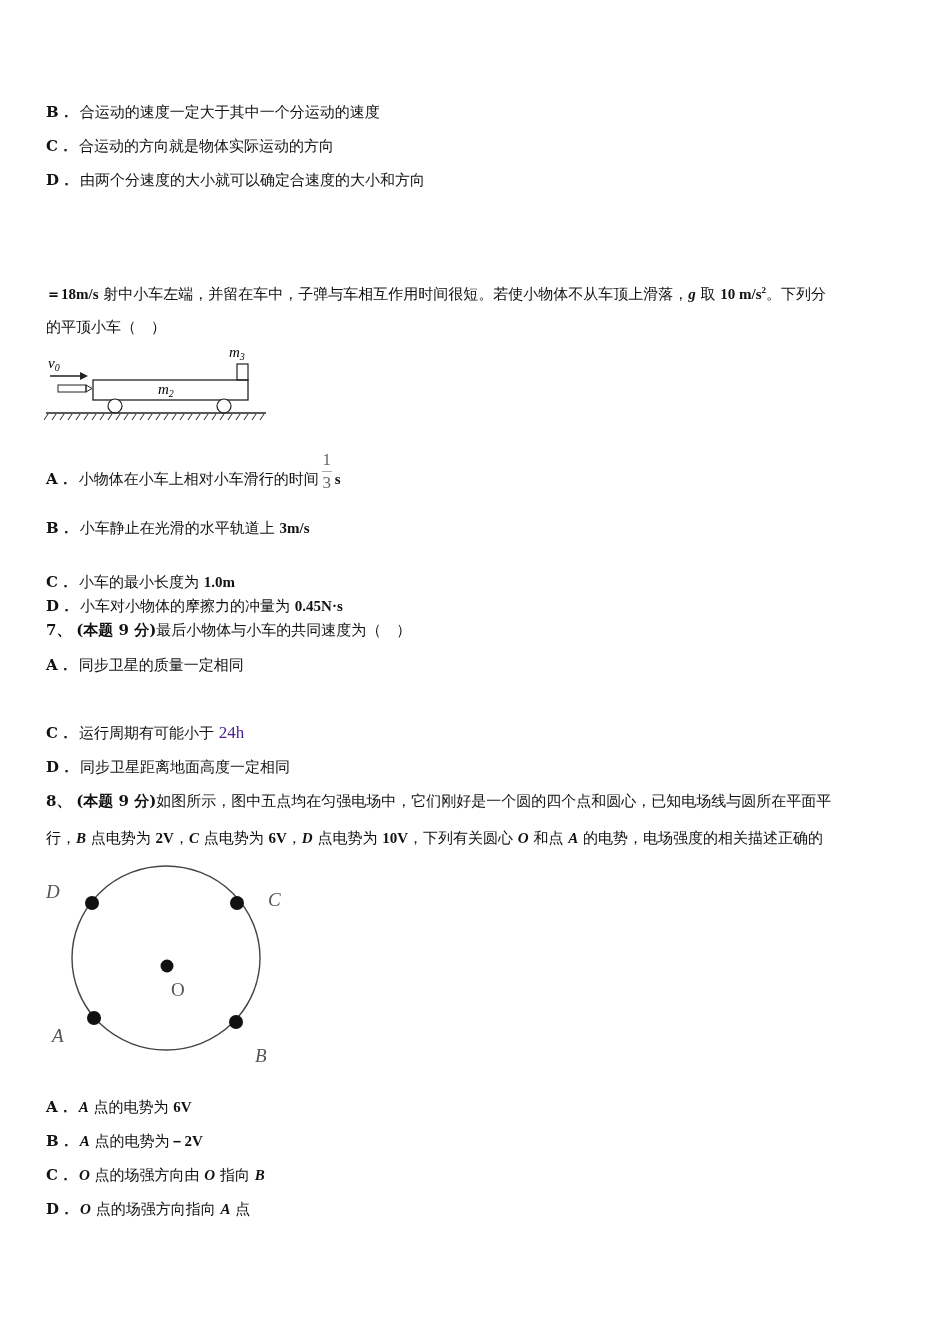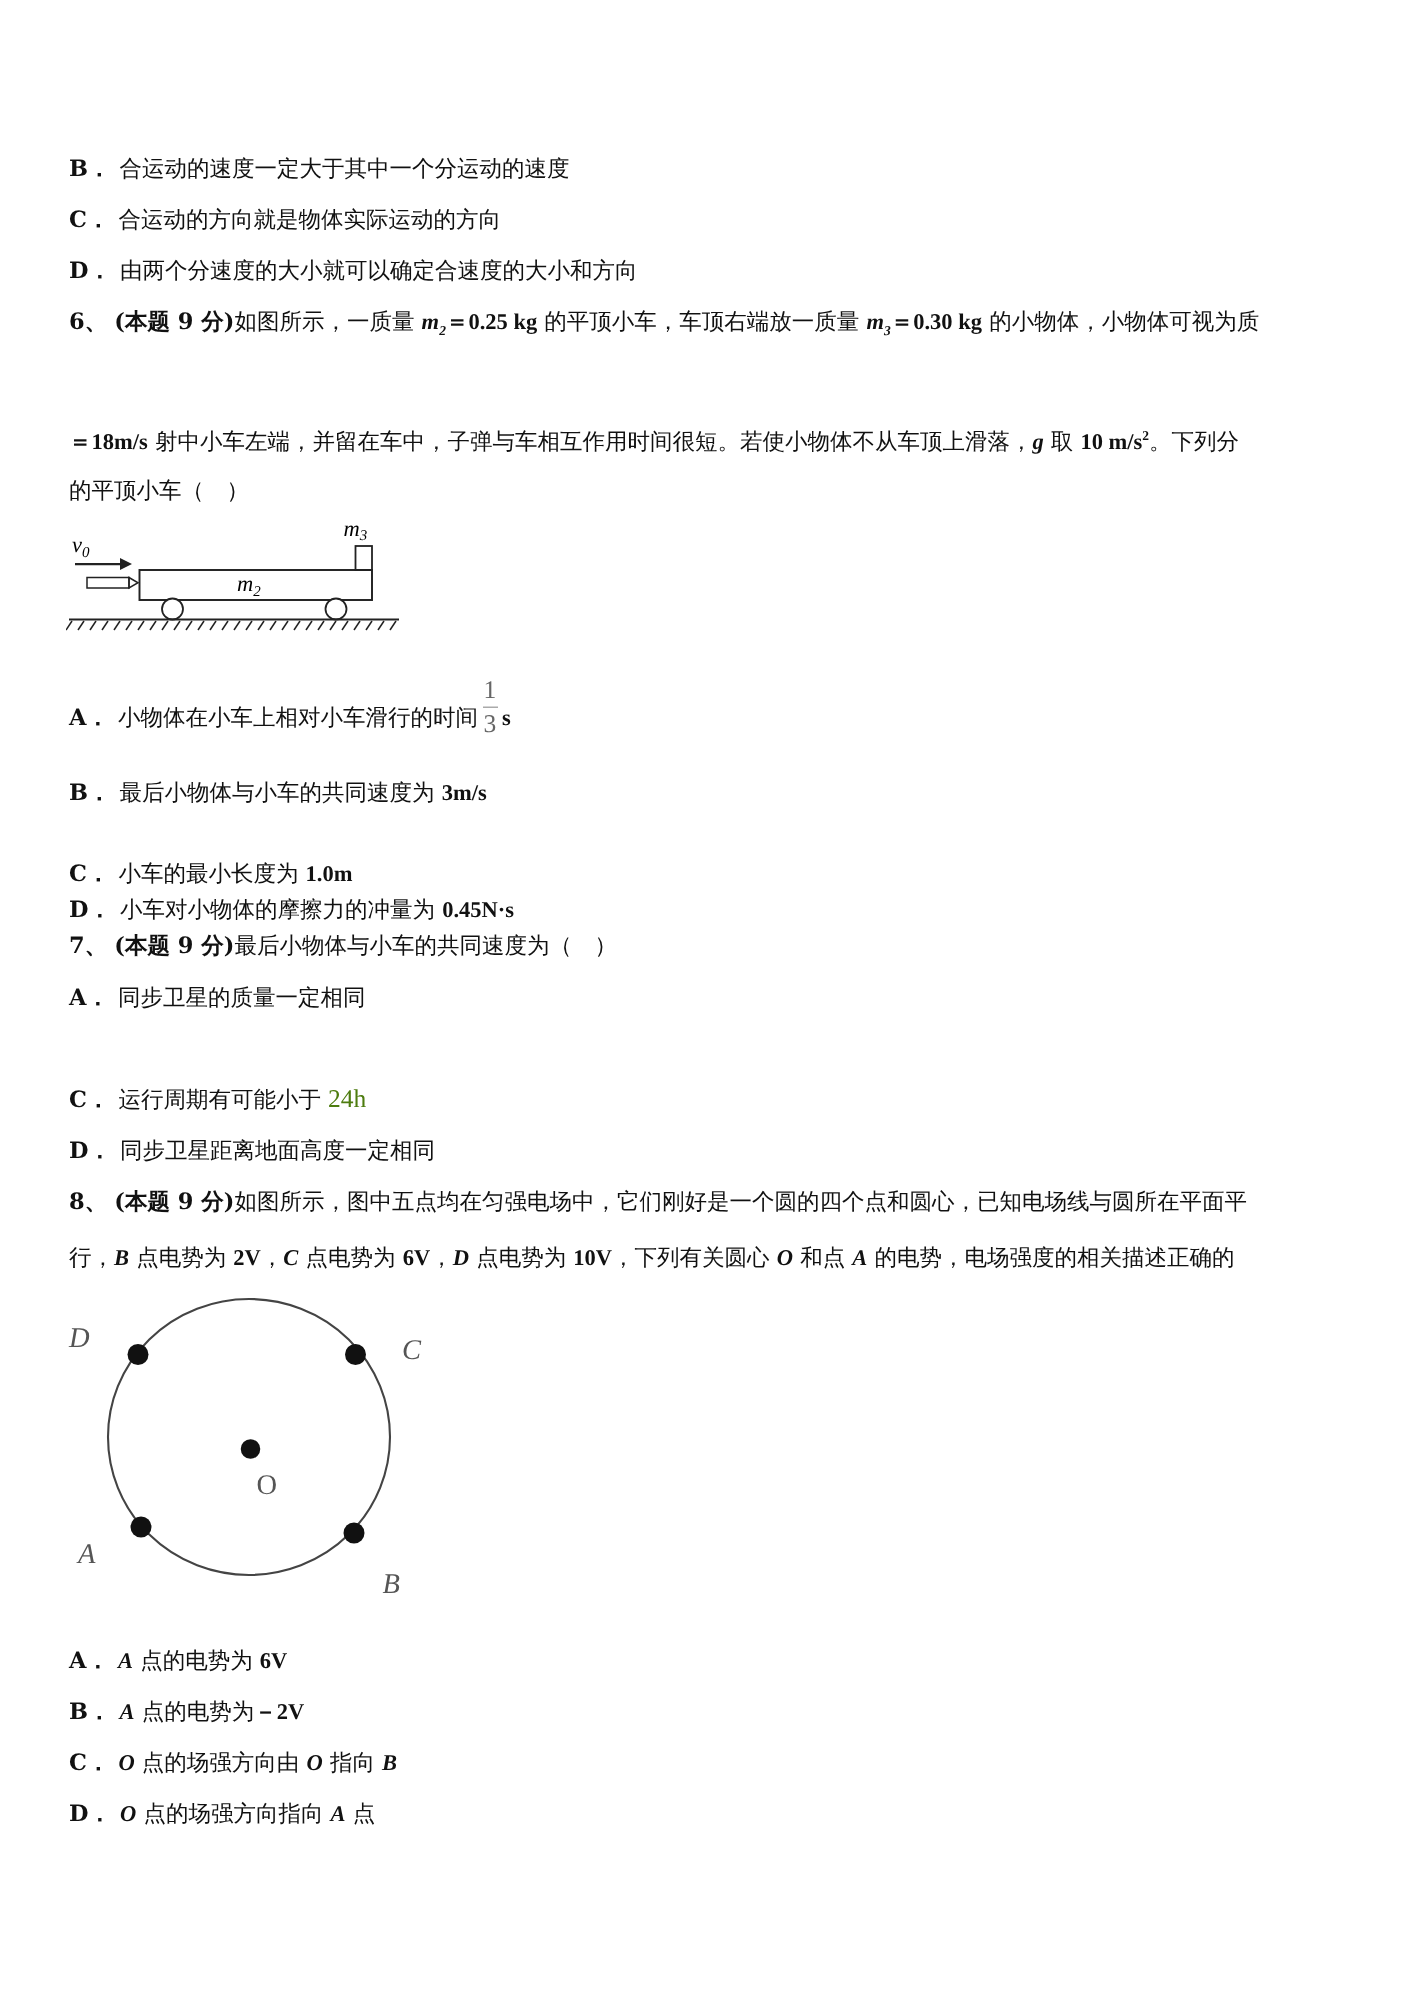--- a/index.html
+++ b/index.html
@@ -4,21 +4,21 @@
 <style>
   html, body { margin: 0; padding: 0; background: #ffffff; }
   body { width: 950px; height: 1344px; position: relative; overflow: hidden;
          font-family: "DejaVu Serif", "Liberation Serif", serif; color: #111; }
   .page { position: absolute; left: 0; top: 0; width: 950px; height: 1340px; }
   .line { position: absolute; left: 46px; font-size: 15px; line-height: 20px; white-space: nowrap; }
   .b { font-weight: bold; }
   .lbl { font-weight: bold; margin-right: 6px; }
   .num { font-family: "Liberation Serif", serif; font-weight: bold; }
   .it { font-style: italic; font-family: "Liberation Serif", serif; font-weight: bold; }
-  .grey { color: #4d7c0f; font-family: "Liberation Serif", serif; font-weight: normal; font-size: 17px; }
+  .grey { color: #4c1d95; font-family: "Liberation Serif", serif; font-weight: normal; font-size: 17px; }
   sub, sup { font-size: 9px; }
   .frac { display: inline-block; vertical-align: middle; text-align: center;
           font-family: "Liberation Serif", serif; color: #666; font-size: 17px; line-height: 18px; margin: 0 3px; position: relative; top: -8px; }
   .frac span { display: block; }
   .frac .bar { border-top: 1px solid #aaa; width: 10px; margin: 2px auto; height: 0; }
   svg text { font-family: "Liberation Serif", serif; font-style: italic; }
 </style>
 </head>
 <body>
 
@@ -27,24 +27,20 @@
   <div class="line" style="top:102px">
     <span class="lbl">B．</span><span>合运动的速度一定大于其中一个分运动的速度</span>
   </div>
   <div class="line" style="top:136px">
     <span class="lbl">C．</span><span>合运动的方向就是物体实际运动的方向</span>
   </div>
   <div class="line" style="top:170px">
     <span class="lbl">D．</span><span>由两个分速度的大小就可以确定合速度的大小和方向</span>
   </div>
 
-  <div class="line" style="top:204px">
-    <span class="b">6、</span>
-    <span class="b">(本题 9 分)</span><span>如图所示，一质量 </span><span class="it"><span>m</span><sub>2</sub></span><span class="num">＝0.25 kg</span><span> 的平顶小车，车顶右端放一质量 </span><span class="it"><span>m</span><sub>3</sub></span><span class="num">＝0.30 kg</span><span> 的小物体，小物体可视为质</span>
-  </div>
   <div class="line" style="top:280px">
     <span class="num">＝18m/s</span><span> 射中小车左端，并留在车中，子弹与车相互作用时间很短。若使小物体不从车顶上滑落，</span><span class="it">g</span><span> 取 </span><span class="num"><span>10 m/s</span><sup>2</sup></span><span>。下列分</span>
   </div>
   <div class="line" style="top:317px">的平顶小车（　）</div>
 
   <svg style="position:absolute;left:44px;top:342px" width="222" height="82" viewBox="0 0 222 82">
     <text x="4" y="26" font-size="15"><tspan>v</tspan><tspan font-size="10" dy="3">0</tspan></text>
     <line x1="6" y1="34" x2="36" y2="34" stroke="#222" stroke-width="1.5"></line>
     <polygon points="36,30 44,34 36,38" fill="#222"></polygon>
     <rect x="14" y="43" width="28" height="7" fill="none" stroke="#222" stroke-width="1"></rect>
@@ -85,21 +81,21 @@
         <line x1="204" y1="72" x2="200" y2="78"></line>
         <line x1="212" y1="72" x2="208" y2="78"></line>
         <line x1="220" y1="72" x2="216" y2="78"></line>
     </g>
   </svg>
 
   <div class="line" style="top:459px">
     <span class="lbl">A．</span><span>小物体在小车上相对小车滑行的时间</span><span class="frac"><span>1</span><span class="bar"></span><span>3</span></span><span class="num">s</span>
   </div>
   <div class="line" style="top:518px">
-    <span class="lbl">B．</span><span>最后小物体与小车的共同速度为 </span><span class="num">3m/s</span>
+    <span class="lbl">B．</span><span>小车静止在光滑的水平轨道上 </span><span class="num">3m/s</span>
   </div>
   <div class="line" style="top:572px">
     <span class="lbl">C．</span><span>小车的最小长度为 </span><span class="num">1.0m</span>
   </div>
   <div class="line" style="top:596px">
     <span class="lbl">D．</span><span>小车对小物体的摩擦力的冲量为 </span><span class="num">0.45N·s</span>
   </div>
 
   <div class="line" style="top:620px">
     <span class="b">7、</span>

